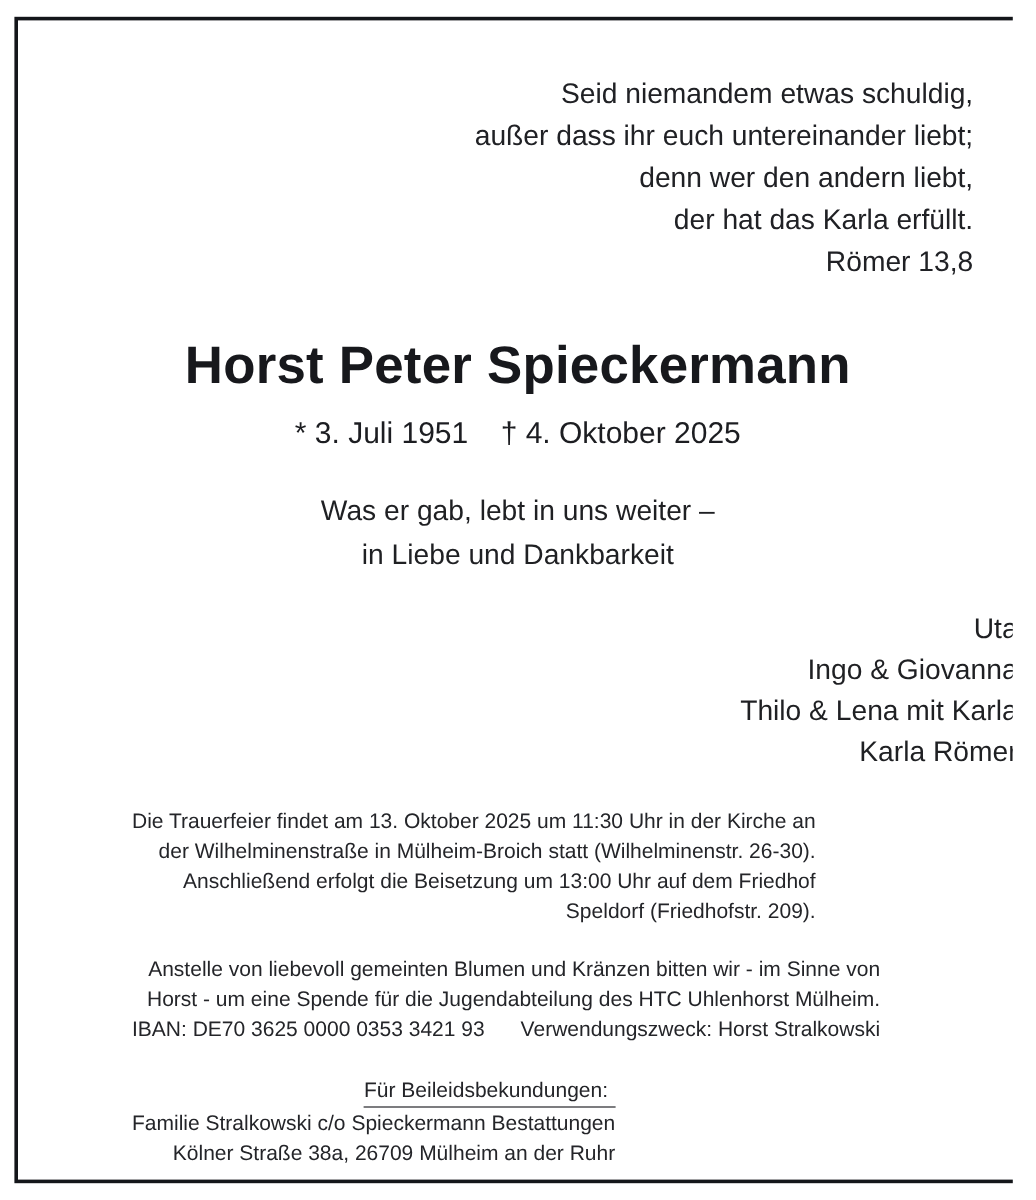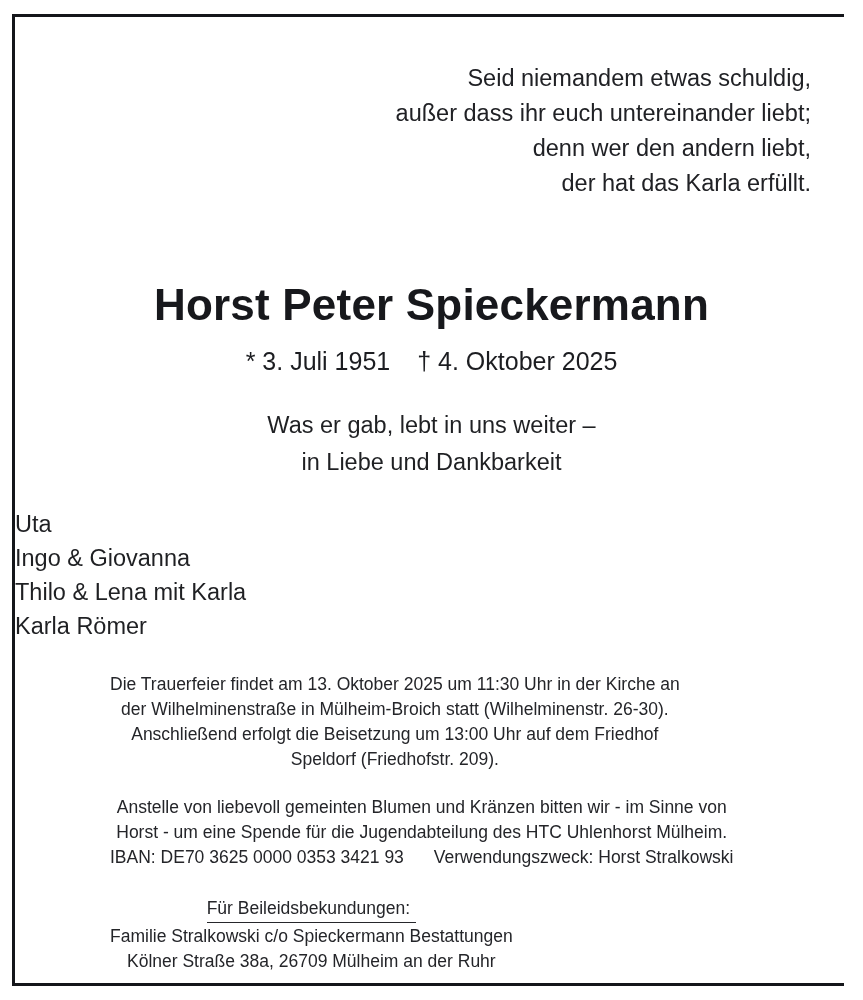--- a/index.html
+++ b/index.html
@@ -66,32 +66,32 @@
     text-align: center;
     font-size: 23.5px;
     line-height: 37px;
   }
   
   .mourners {
     position: absolute;
     top: 490px;
     left: 0;
     width: 100%;
-    text-align: left;
+    text-align: right;
     font-size: 23.5px;
     line-height: 34px;
   }
   
   .para {
     position: absolute;
     left: 95px;
     font-size: 17.5px;
     line-height: 25px;
     color: #242529;
-    text-align: center;
+    text-align: right;
     white-space: nowrap;
   }
   .para.service   { top: 655px; }
   .para.donation  { top: 778px; }
   .para.condolence{ top: 864px; margin-top: 15px; }
   .iban-left { display: inline-block; margin-right: 30px; }
   .condolence-heading {
     display: inline-block;
     border-bottom: 1.6px solid #26272b;
     padding: 0 6px 1px 0;
@@ -102,20 +102,21 @@
 <body>
 
 <div class="page">
   <div class="frame">
 
     <div class="quote">
       <div>Seid niemandem etwas schuldig,</div>
       <div>außer dass ihr euch untereinander liebt;</div>
       <div>denn wer den andern liebt,</div>
       <div>der hat das Karla erfüllt.</div>
+      <div>Römer 13,8</div>
     </div>
 
     <div class="name">Horst Peter Spieckermann</div>
 
     <div class="dates">
       <span class="birth">* 3. Juli 1951</span><span class="death">† 4. Oktober 2025</span>
     </div>
 
     <div class="motto">
       <div>Was er gab, lebt in uns weiter –</div>

